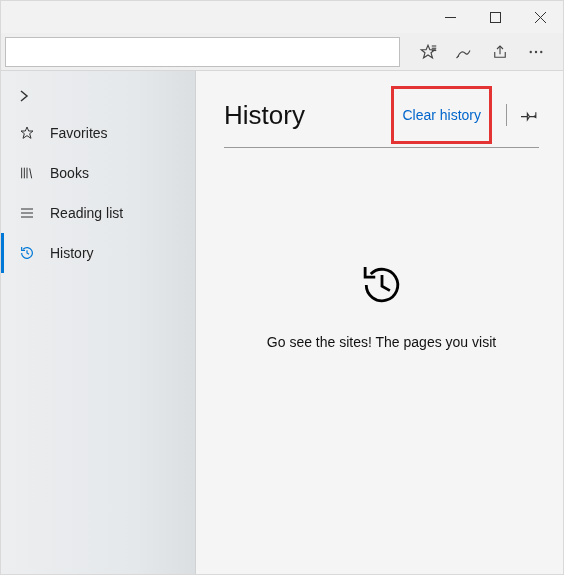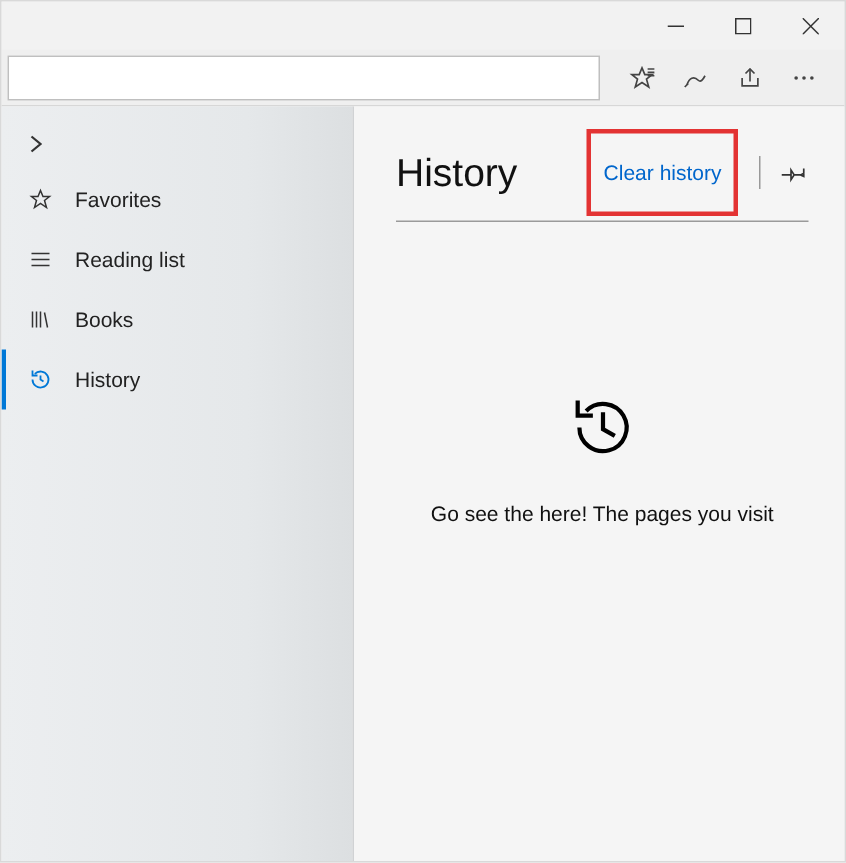--- a/index.html
+++ b/index.html
@@ -64,21 +64,21 @@
   }
 
   
   .main {
     height: calc(575px - 32px - 38px);
     display: flex;
     background: #f4f4f4;
   }
 
   .sidebar {
-    width: 235px;
+    width: 195px;
     background: linear-gradient(90deg, #eceef0 0%, #e5e8ea 70%, #dcdfe1 100%);
     padding-top: 8px;
     border-right: 1px solid #d0d2d4;
   }
   .sb-back {
     height: 34px;
     display:flex;
     align-items:center;
     padding-left: 18px;
     color:#333;
@@ -223,38 +223,38 @@
         <svg width="16" height="16" viewBox="0 0 24 24" fill="none" stroke="#333" stroke-width="1.5">
             <polygon points="12,3 14.5,9 21,9 16,13 18,20 12,16 6,20 8,13 3,9 9.5,9"></polygon>
           </svg>
       </span>
       <span class="sb-label">Favorites</span>
     </div>
 
     <div class="sb-item">
       <span class="ic">
         <svg width="16" height="16" viewBox="0 0 24 24" fill="none" stroke="#333" stroke-width="1.5">
-            <line x1="3" y1="6" x2="21" y2="6"></line>
-            <line x1="3" y1="12" x2="21" y2="12"></line>
-            <line x1="3" y1="18" x2="21" y2="18"></line>
-          </svg>
-      </span>
-      <span class="sb-label">Reading list</span>
-    </div>
-
-    <div class="sb-item">
-      <span class="ic">
-        <svg width="16" height="16" viewBox="0 0 24 24" fill="none" stroke="#333" stroke-width="1.5">
             <line x1="4" y1="4" x2="4" y2="20"></line>
             <line x1="8" y1="4" x2="8" y2="20"></line>
             <line x1="12" y1="4" x2="12" y2="20"></line>
             <line x1="16" y1="5" x2="19" y2="20"></line>
           </svg>
       </span>
       <span class="sb-label">Books</span>
+    </div>
+
+    <div class="sb-item">
+      <span class="ic">
+        <svg width="16" height="16" viewBox="0 0 24 24" fill="none" stroke="#333" stroke-width="1.5">
+            <line x1="3" y1="6" x2="21" y2="6"></line>
+            <line x1="3" y1="12" x2="21" y2="12"></line>
+            <line x1="3" y1="18" x2="21" y2="18"></line>
+          </svg>
+      </span>
+      <span class="sb-label">Reading list</span>
     </div>
 
     <div class="sb-item selected">
       <span class="ic">
         <svg width="16" height="16" viewBox="0 0 24 24" fill="none" stroke="#0078d7" stroke-width="1.8">
             <path d="M4 12a8 8 0 1 0 2.3-5.6"></path>
             <polyline points="4,3 4,8 9,8"></polyline>
             <polyline points="12,8 12,12 15,14"></polyline>
           </svg>
       </span>
@@ -280,18 +280,18 @@
 
     <div class="empty">
       <div class="emp-icon">
         <svg width="54" height="54" viewBox="0 0 48 48" fill="none" stroke="#000" stroke-width="2.5">
           <path d="M10 24a14 14 0 1 0 4-9.8"></path>
           <polyline points="9,8 9,17 18,17"></polyline>
           <polyline points="24,15 24,25 31,29"></polyline>
         </svg>
       </div>
       <div class="emp-text">
-        <span>Go see the here! The pages you visit</span><br>
+        <span>Go see the sites! The pages you visit</span><br>
       </div>
     </div>
   </div>
 
 </div>
 
 </body></html>

